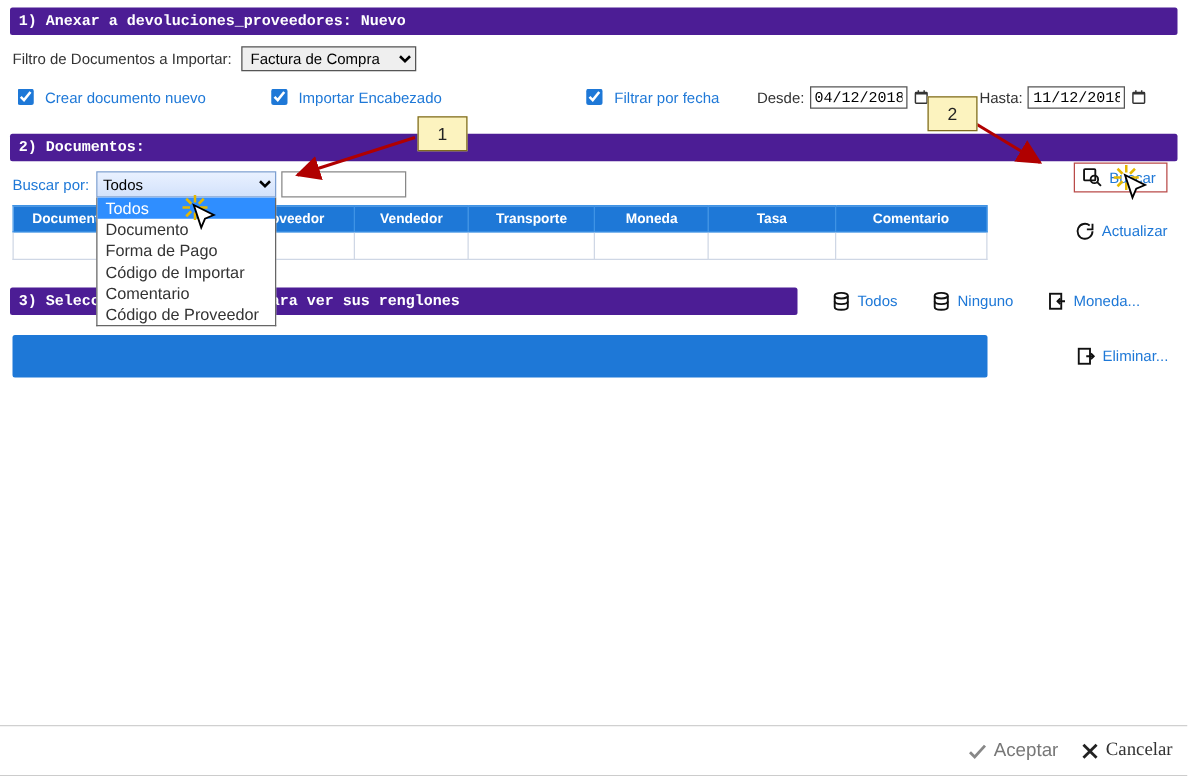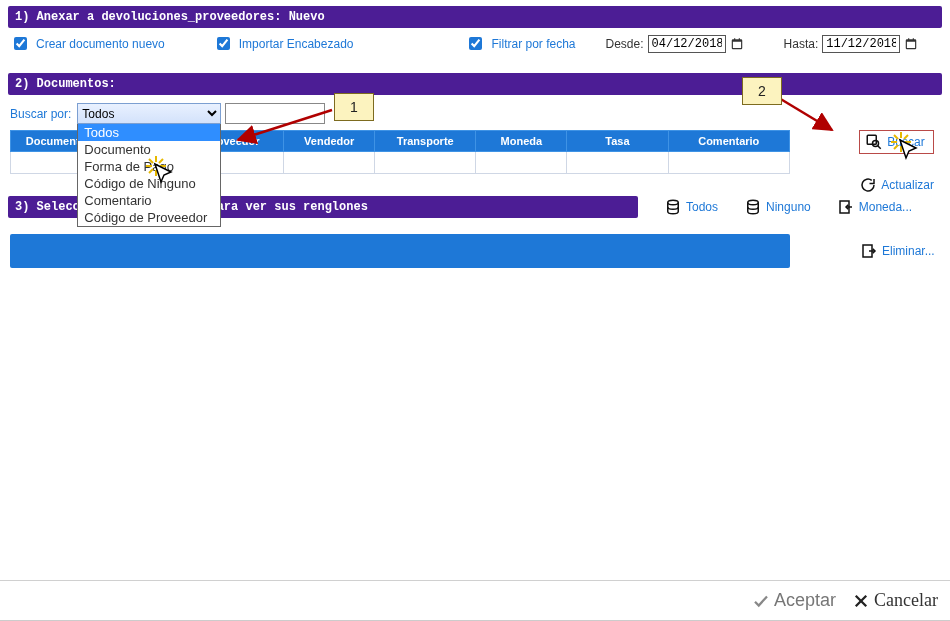--- a/index.html
+++ b/index.html
@@ -156,34 +156,40 @@
   
   .footer {
     position:absolute; left:0; right:0; bottom:0;
     height: 40px;
     border-top:1px solid #d0d0d0;
     display:flex; align-items:center; justify-content:flex-end;
     padding: 0 12px;
     background:#fff;
     gap: 16px;
   }
-  .footbtn { display:flex; align-items:center; gap:4px; color:#777; cursor:pointer; font-size:18px;text-align:center; }
+  .footbtn { display:flex; align-items:center; gap:4px; color:#777; cursor:pointer; font-size:15px;text-align:center; }
   .footbtn.active { color:#333;font-family:Liberation Serif, serif; }
 
   svg.ic { width:18px; height:18px; flex-shrink:0; }
 </style>
 </head>
 <body>
 
 <div class="page">
 
   <div class="bar">
     <span>1) Anexar a devoluciones_proveedores: Nuevo</span>
   </div>
 
+  <div class="form-row">
+    <label>Filtro de Documentos a Importar:</label>
+    <select class="filter">
+      <option selected="">Factura de Compra</option>
+    </select>
+  </div>
 
   <div class="row2">
     <input type="checkbox" class="chk" checked="" style="">
     <span class="link">Crear documento nuevo</span>
 
     <span style="width:36px"></span>
 
     <input type="checkbox" class="chk" checked="" style="">
     <span class="link">Importar Encabezado</span>
 
@@ -220,21 +226,21 @@
   <div class="search-row">
     <label>Buscar por:</label>
     <div class="search-wrap">
       <select class="search">
         <option selected="">Todos</option>
       </select>
       <div class="dropdown">
         <div class="opt sel">Todos</div>
         <div class="opt">Documento</div>
         <div class="opt">Forma de Pago</div>
-        <div class="opt">Código de Ninguno</div>
+        <div class="opt">Código de Importar</div>
         <div class="opt">Comentario</div>
         <div class="opt">Código de Proveedor</div>
       </div>
     </div>
     <input class="search-input" value="" style="">
   </div>
 
   <div class="side-actions">
     <div class="act">
       <svg class="ic" viewBox="0 0 24 24" fill="none" stroke="#111" stroke-width="2">

